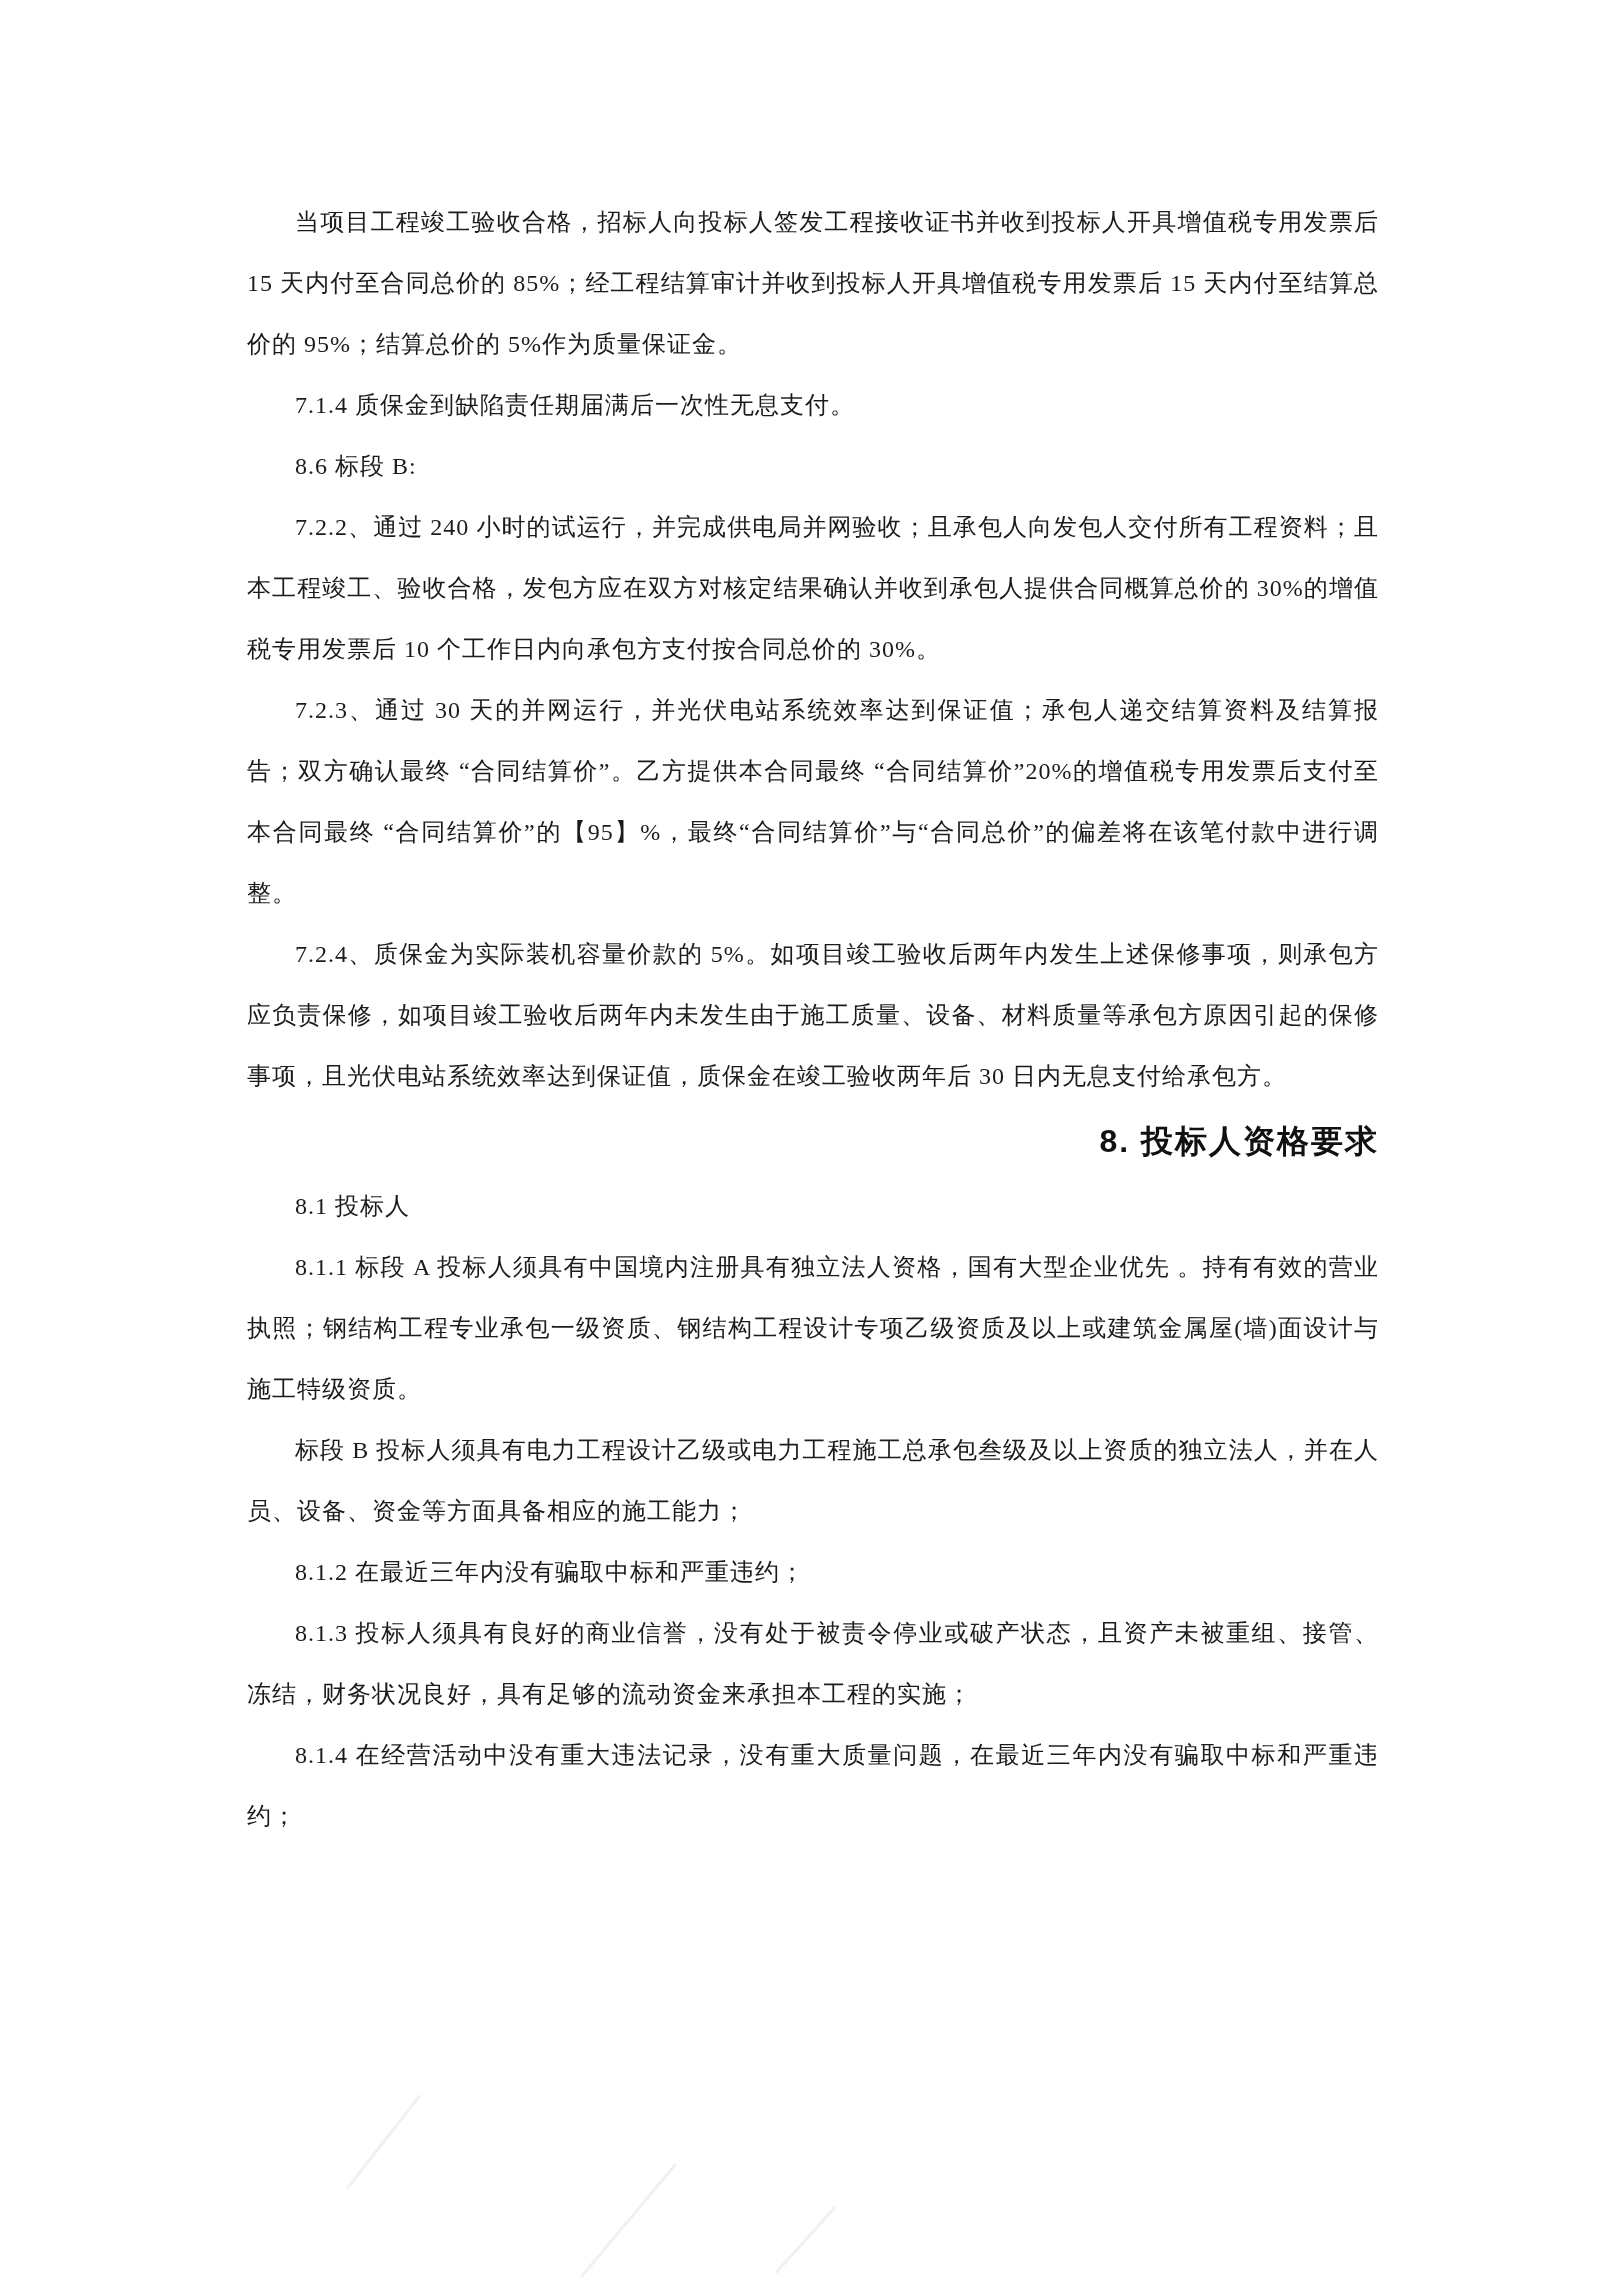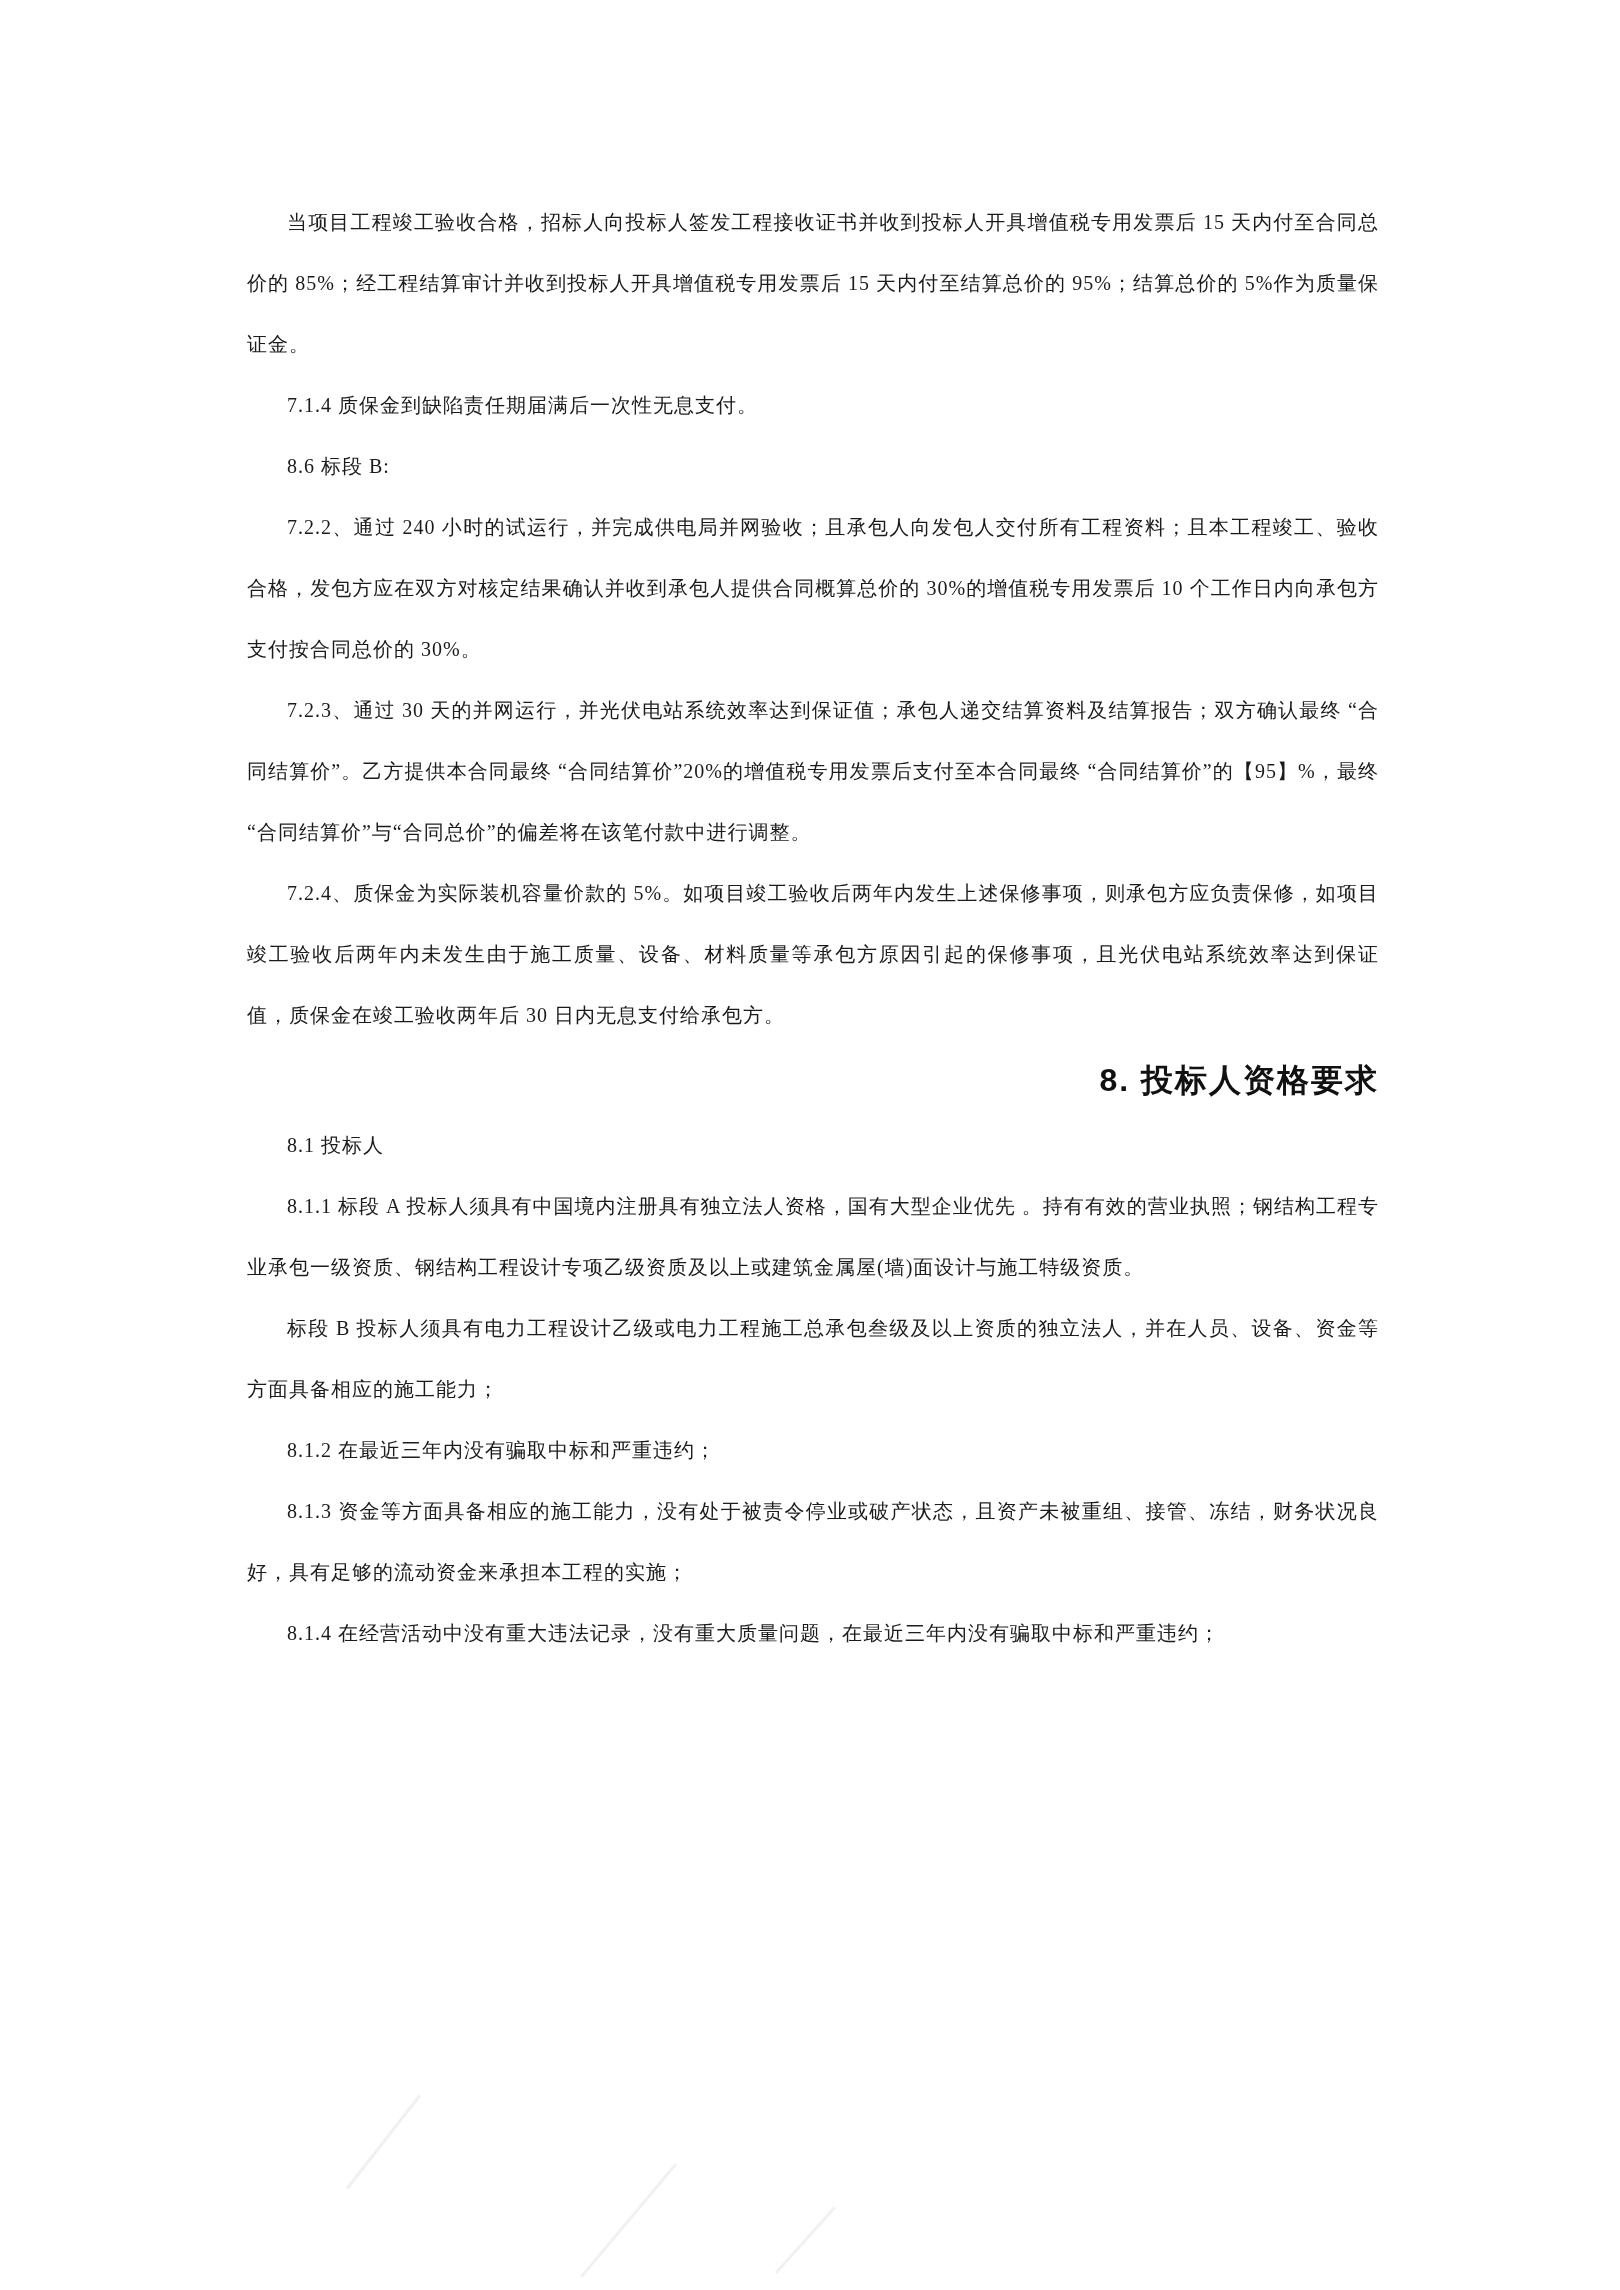--- a/index.html
+++ b/index.html
@@ -16,21 +16,21 @@
     overflow: hidden;
   }
   .doc {
     position: absolute;
     left: 247px;
     top: 192px;
     width: 1132px;
   }
   p.para {
     margin: 0;
-    font-size: 20px;
+    font-size: 24px;
     line-height: 61px;
     letter-spacing: 1px;
     text-align: justify;
     text-indent: 2em;
     white-space: pre-wrap;
     word-break: break-all;
   }
   h2.section-heading {
     margin: 2.9px 0 2.9px 0;
     font-size: 32px;
@@ -60,20 +60,20 @@
   <p class="para">7.1.4 质保金到缺陷责任期届满后一次性无息支付。</p>
   <p class="para">8.6 标段 B:</p>
   <p class="para">7.2.2、通过 240 小时的试运行，并完成供电局并网验收；且承包人向发包人交付所有工程资料；且本工程竣工、验收合格，发包方应在双方对核定结果确认并收到承包人提供合同概算总价的 30%的增值税专用发票后 10 个工作日内向承包方支付按合同总价的 30%。</p>
   <p class="para">7.2.3、通过 30 天的并网运行，并光伏电站系统效率达到保证值；承包人递交结算资料及结算报告；双方确认最终 “合同结算价”。乙方提供本合同最终 “合同结算价”20%的增值税专用发票后支付至本合同最终 “合同结算价”的【95】%，最终“合同结算价”与“合同总价”的偏差将在该笔付款中进行调整。</p>
   <p class="para">7.2.4、质保金为实际装机容量价款的 5%。如项目竣工验收后两年内发生上述保修事项，则承包方应负责保修，如项目竣工验收后两年内未发生由于施工质量、设备、材料质量等承包方原因引起的保修事项，且光伏电站系统效率达到保证值，质保金在竣工验收两年后 30 日内无息支付给承包方。</p>
   <h2 class="section-heading">8.  投标人资格要求</h2>
   <p class="para">8.1 投标人</p>
   <p class="para">8.1.1 标段 A 投标人须具有中国境内注册具有独立法人资格，国有大型企业优先 。持有有效的营业执照；钢结构工程专业承包一级资质、钢结构工程设计专项乙级资质及以上或建筑金属屋(墙)面设计与施工特级资质。</p>
   <p class="para">标段 B 投标人须具有电力工程设计乙级或电力工程施工总承包叁级及以上资质的独立法人，并在人员、设备、资金等方面具备相应的施工能力；</p>
   <p class="para">8.1.2 在最近三年内没有骗取中标和严重违约；</p>
-  <p class="para">8.1.3 资金等方面具备相应的施工能力，没有处于被责令停业或破产状态，且资产未被重组、接管、冻结，财务状况良好，具有足够的流动资金来承担本工程的实施；</p>
+  <p class="para">8.1.3 投标人须具有良好的商业信誉，没有处于被责令停业或破产状态，且资产未被重组、接管、冻结，财务状况良好，具有足够的流动资金来承担本工程的实施；</p>
   <p class="para">8.1.4 在经营活动中没有重大违法记录，没有重大质量问题，在最近三年内没有骗取中标和严重违约；</p>
 </div>
 
 <div class="artifact a1"></div>
 <div class="artifact a2"></div>
 <div class="artifact a3"></div>
 
 
 </body></html>

